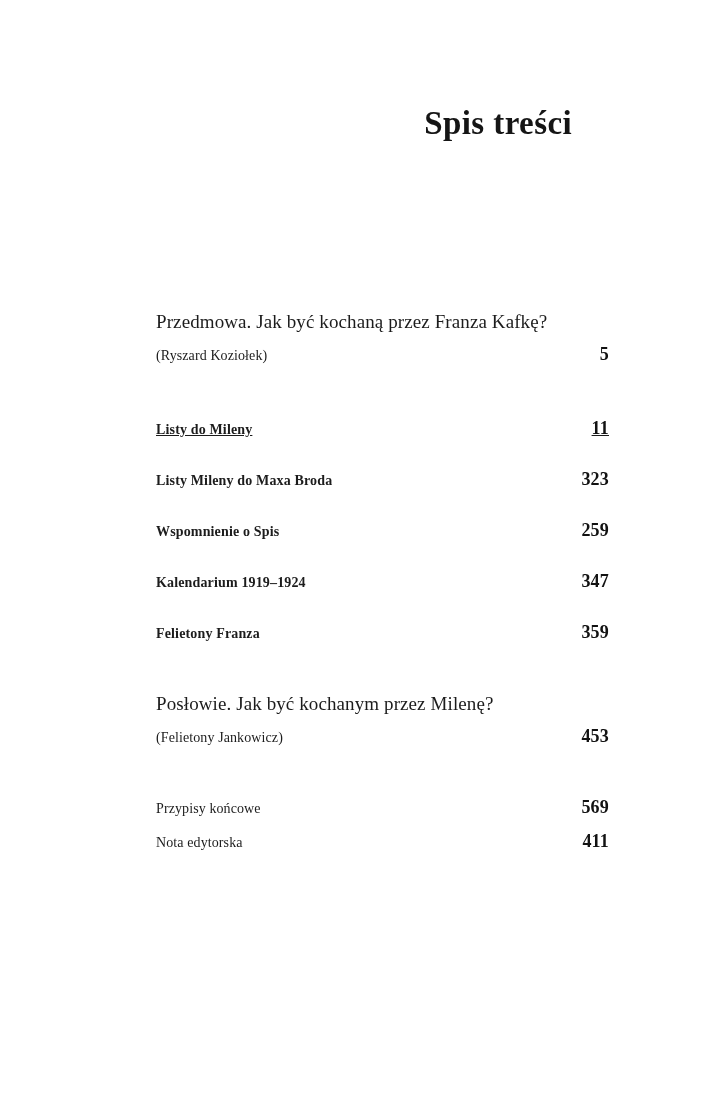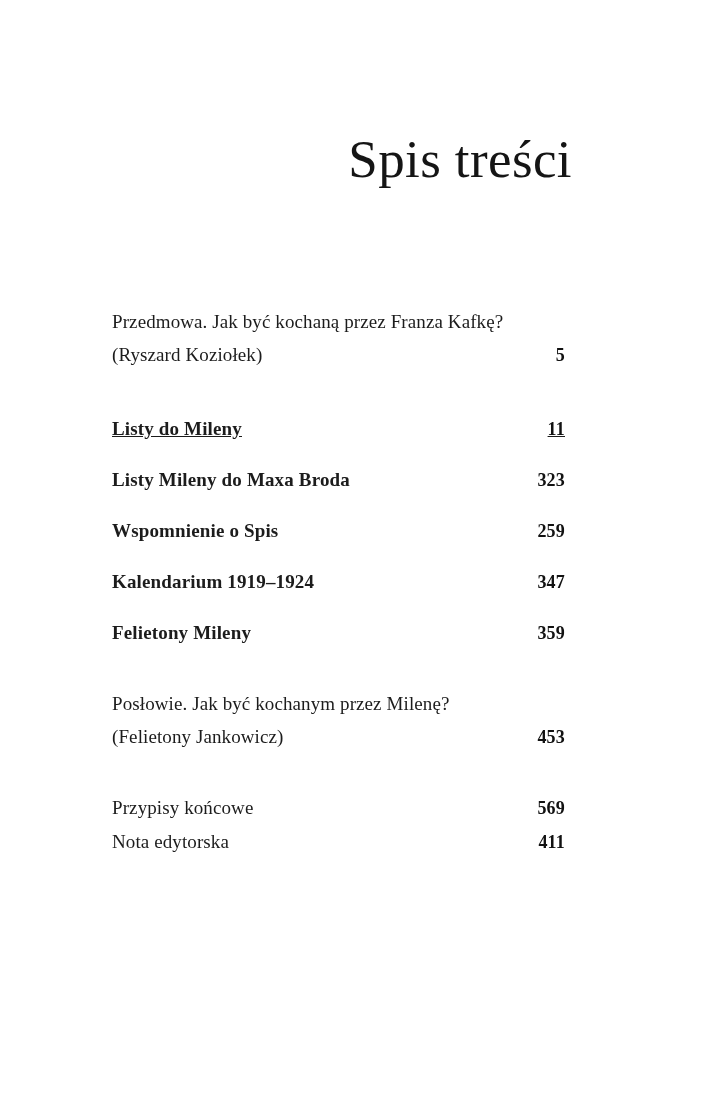--- a/index.html
+++ b/index.html
@@ -20,26 +20,26 @@
     position: relative;
     width: 724px;
     height: 1100px;
     background: #ffffff;
   }
 
   
   .toc-title {
     position: absolute;
     left: 0;
-    top: 96px;
+    top: 84px;
     width: 572px;          
     text-align: right;
     padding-right: 0;
-    font-size: 53px;
-    font-weight: 400;
+    font-size: 33px;
+    font-weight: 700;
     letter-spacing: 0.4px;
     line-height: 1.05;
     color: #151515;
     white-space: nowrap;
   }
   
   .toc-title-inner {
     display: inline-block;
     margin-right: 0;
   }
@@ -49,32 +49,33 @@
     position: absolute;
     left: 112px;
     top: 305px;
     width: 453px;          
   }
 
   .toc-entry {
     position: relative;
     display: block;
     width: 100%;
+    margin-left: 44px;
   }
 
   .toc-row {
     display: flex;
     align-items: baseline;
     justify-content: space-between;
     width: 100%;
   }
 
   .toc-label {
     flex: 0 1 auto;
-    font-size: 19px;
+    font-size: 14px;
     line-height: 33px;
     font-weight: 400;
     color: #1c1c1c;
     letter-spacing: 0.1px;
     white-space: nowrap;
   }
 
   .toc-sublabel {
     display: block;
     font-size: 19px;
@@ -146,21 +147,21 @@
         </div>
       </div>
       <div class="toc-entry is-bold" style="margin-top: 17px;">
         <div class="toc-row">
           <span class="toc-label">Kalendarium 1919–1924</span>
           <span class="toc-page">347</span>
         </div>
       </div>
       <div class="toc-entry is-bold" style="margin-top: 17px;">
         <div class="toc-row">
-          <span class="toc-label">Felietony Mileny</span>
+          <span class="toc-label">Felietony Franza</span>
           <span class="toc-page">359</span>
         </div>
       </div>
       <div class="toc-entry two-line" style="margin-top: 37px;">
         <div class="toc-sublabel">Posłowie. Jak być kochanym przez Milenę?</div>
         <div class="toc-row">
           <span class="toc-label">(Felietony Jankowicz)</span>
           <span class="toc-page">453</span>
         </div>
       </div>

